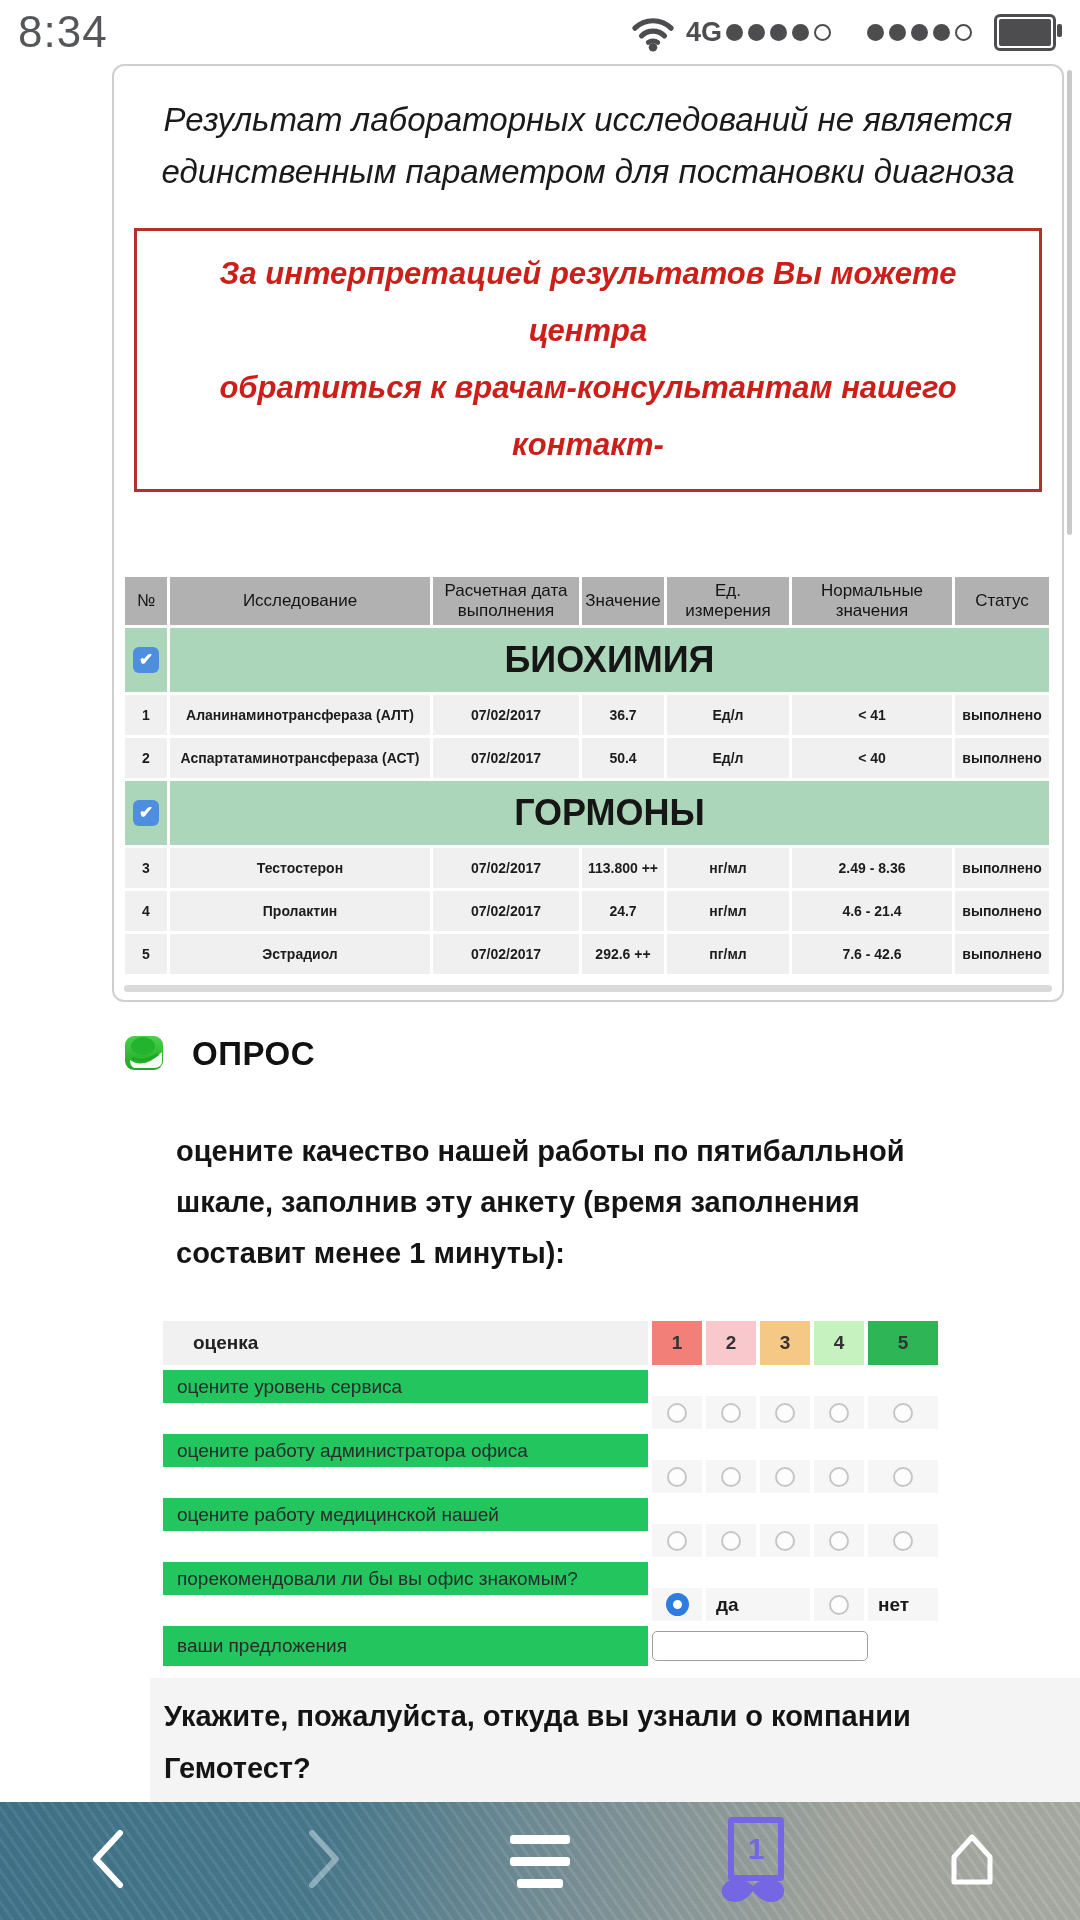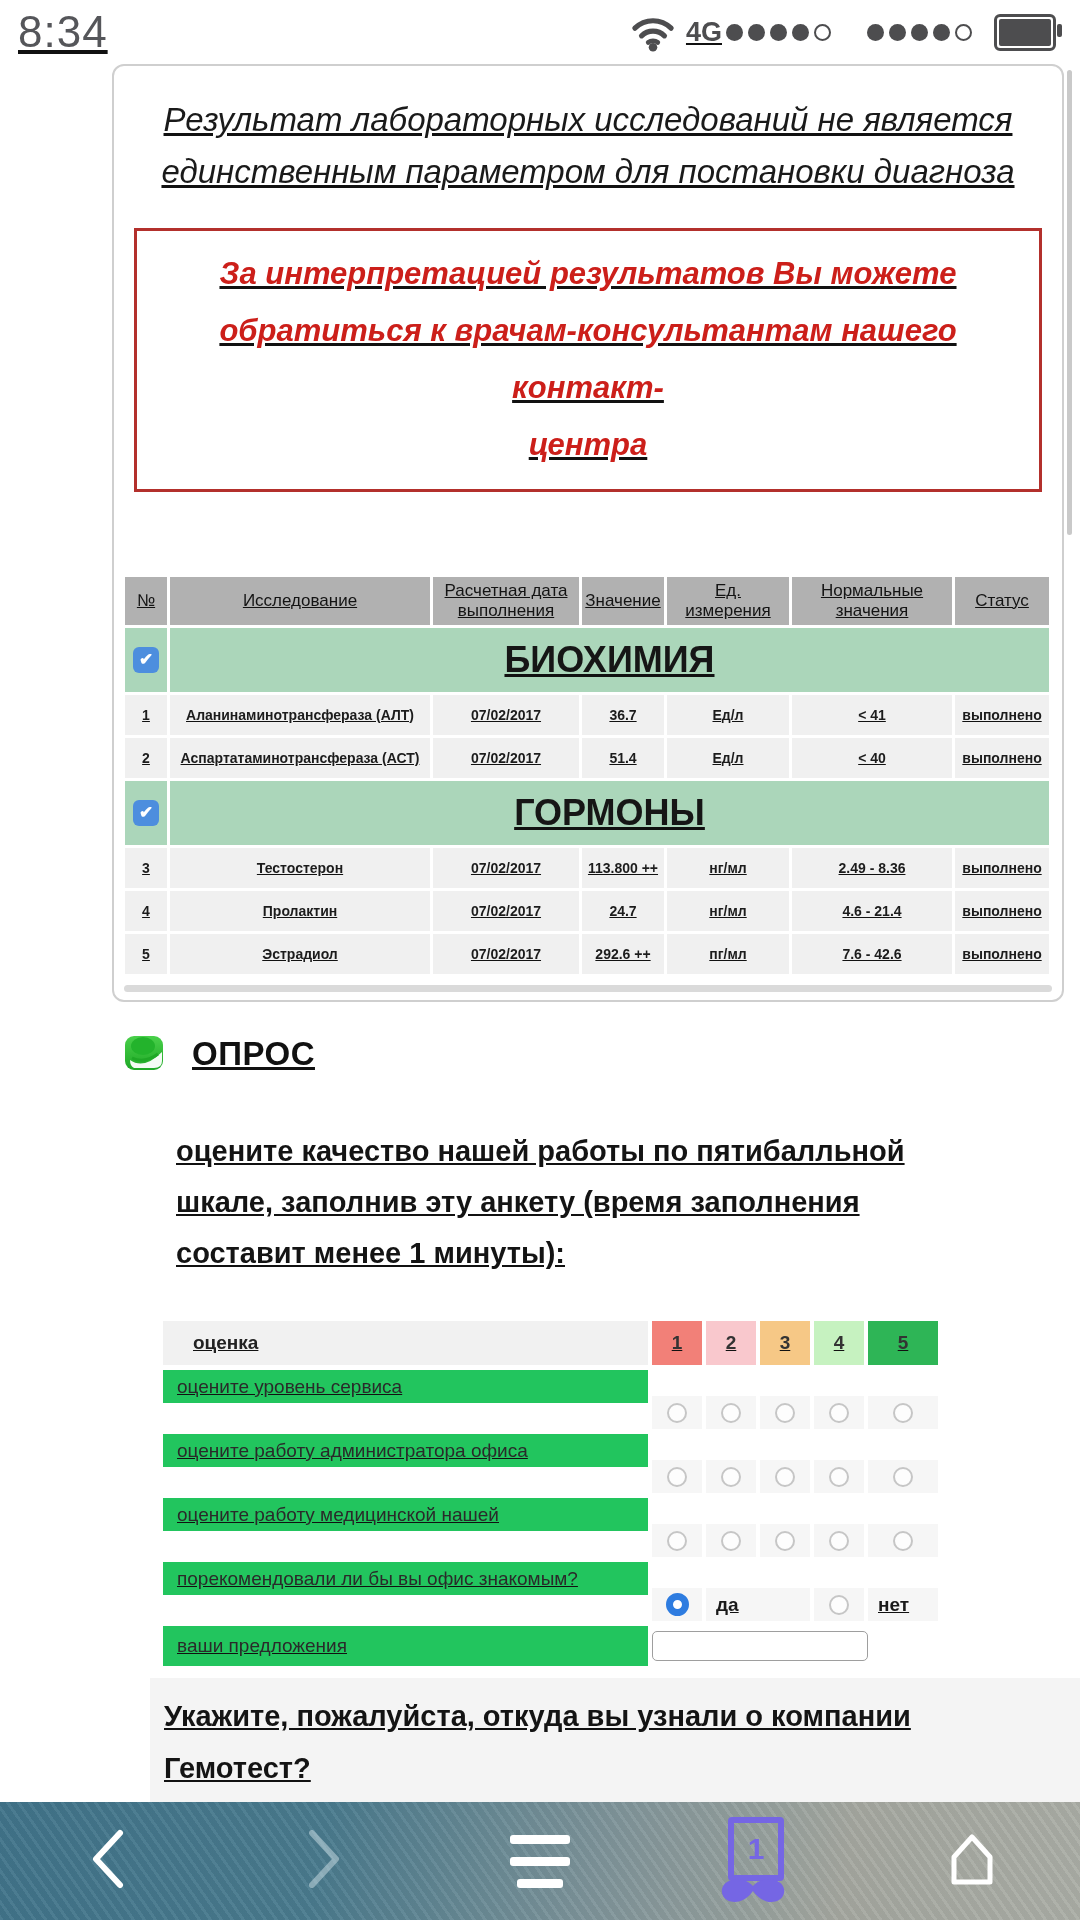--- a/index.html
+++ b/index.html
@@ -1,17 +1,17 @@
 <!DOCTYPE html>
 <html><head>
 <meta charset="utf-8">
 <style>
   html,body{margin:0;padding:0;background:#ffffff;}
   .screen{position:relative;width:1080px;height:1920px;overflow:hidden;background:#fff;
-          font-family:"Liberation Sans",sans-serif;color:#111;text-decoration:underline;}
+          font-family:"Liberation Sans",sans-serif;color:#111;}
 
   
   .statusbar{height:60px;display:flex;align-items:center;justify-content:space-between;
              padding:2px 16px 0 18px;}
   .time{font-size:44px;color:#55565a;letter-spacing:1px;}
   .status-right{display:flex;align-items:center;}
   .wifi{margin-right:10px;display:flex;align-items:flex-end;}
   .net{font-size:27px;font-weight:600;color:#4d4d4f;margin-right:4px;}
   .dotgroup{display:flex;align-items:center;gap:5px;}
   .dotgroup.second{margin-left:36px;}
@@ -128,22 +128,22 @@
   </header>
 
   <main>
     <section class="card">
       <div class="disclaimer" id="disclaimer">
           <div class="dline">Результат лабораторных исследований не является</div>
           <div class="dline">единственным параметром для постановки диагноза</div>
         </div>
       <div class="warning" id="warning">
           <div class="wline">За интерпретацией результатов Вы можете</div>
+          <div class="wline">центра</div>
           <div class="wline">обратиться к врачам-консультантам нашего контакт-</div>
-          <div class="wline">центра</div>
         </div>
       <table class="rtable">
         <colgroup>
           <col style="width:42px">
             <col style="width:260px">
             <col style="width:146px">
           <col style="width:82px">
             <col style="width:122px">
             <col style="width:160px">
             <col style="width:94px">
@@ -170,21 +170,21 @@
               <td class="rtd rtd-date">07/02/2017</td>
               <td class="rtd rtd-value">36.7</td>
               <td class="rtd rtd-unit">Ед/л</td>
               <td class="rtd rtd-normal">&lt; 41</td>
               <td class="rtd rtd-status">выполнено</td>
             </tr>
             <tr class="data-row">
               <td class="rtd rtd-num">2</td>
               <td class="rtd rtd-name">Аспартатаминотрансфераза (АСТ)</td>
               <td class="rtd rtd-date">07/02/2017</td>
-              <td class="rtd rtd-value">51.4</td>
+              <td class="rtd rtd-value">50.4</td>
               <td class="rtd rtd-unit">Ед/л</td>
               <td class="rtd rtd-normal">&lt; 40</td>
               <td class="rtd rtd-status">выполнено</td>
             </tr>
             <tr class="sec-row">
               <td class="sec-check"><span class="checkbox">✔</span></td>
               <td class="sec-title" colspan="6">ГОРМОНЫ</td>
             </tr>
             <tr class="data-row">
               <td class="rtd rtd-num">3</td>

